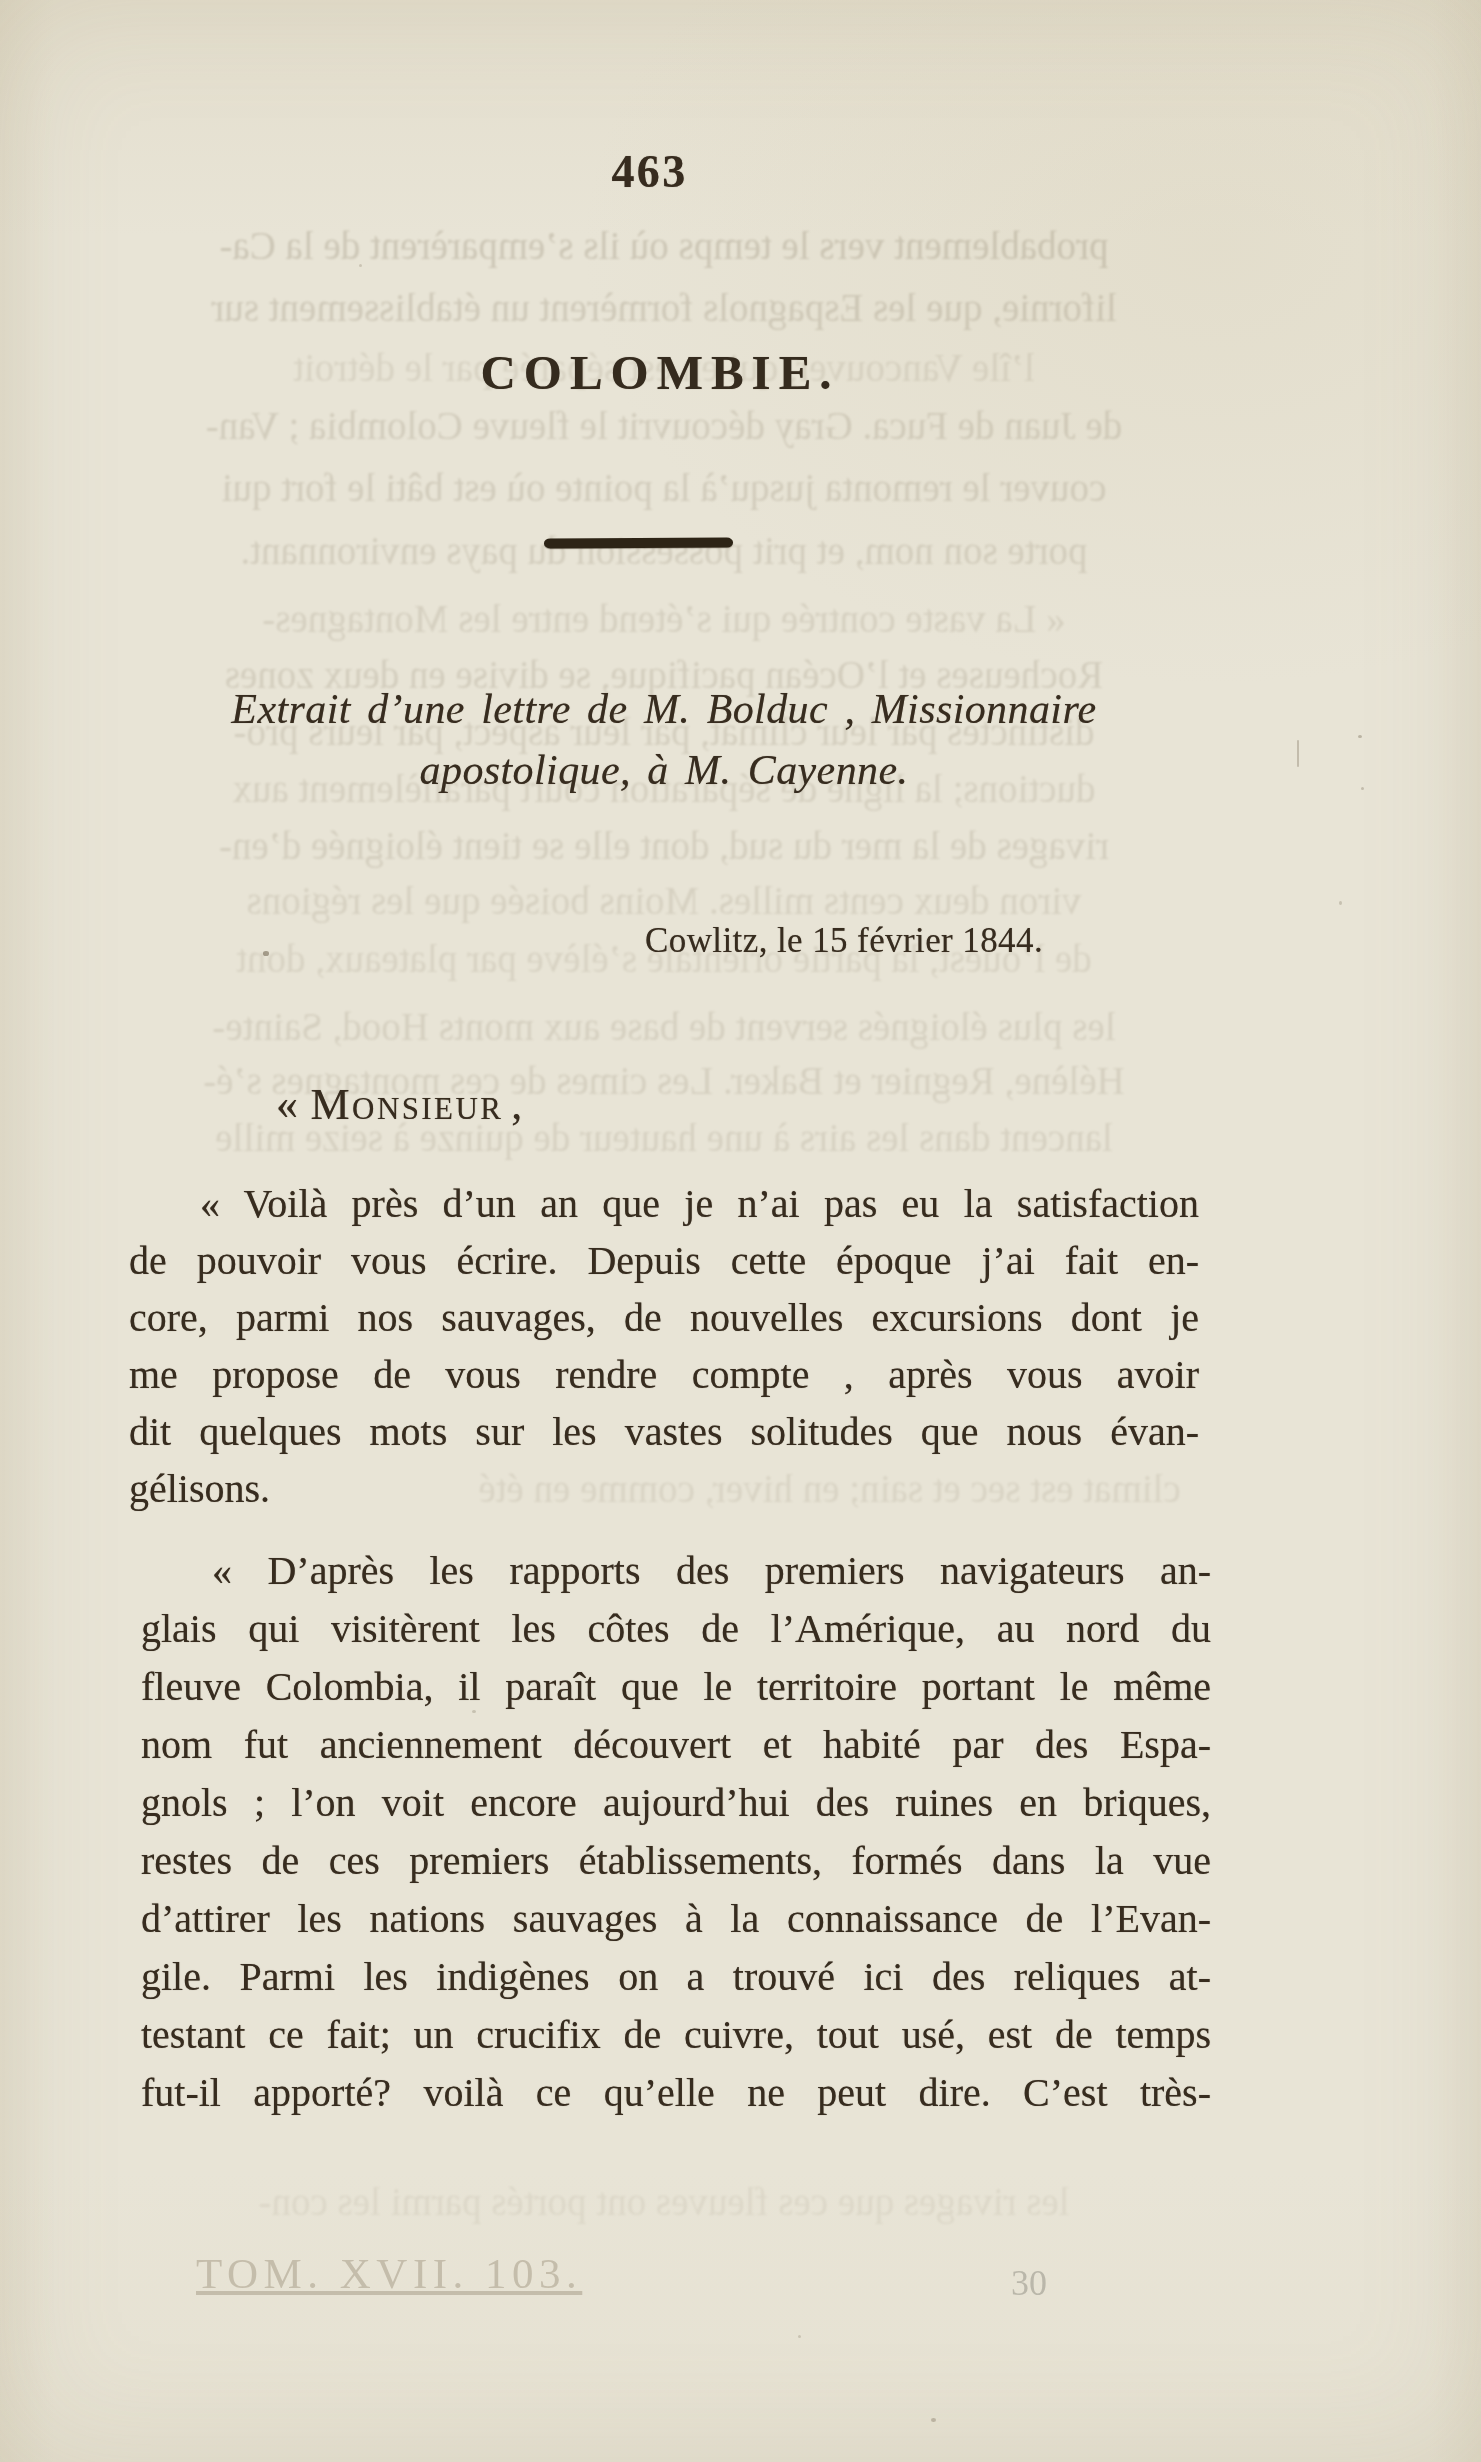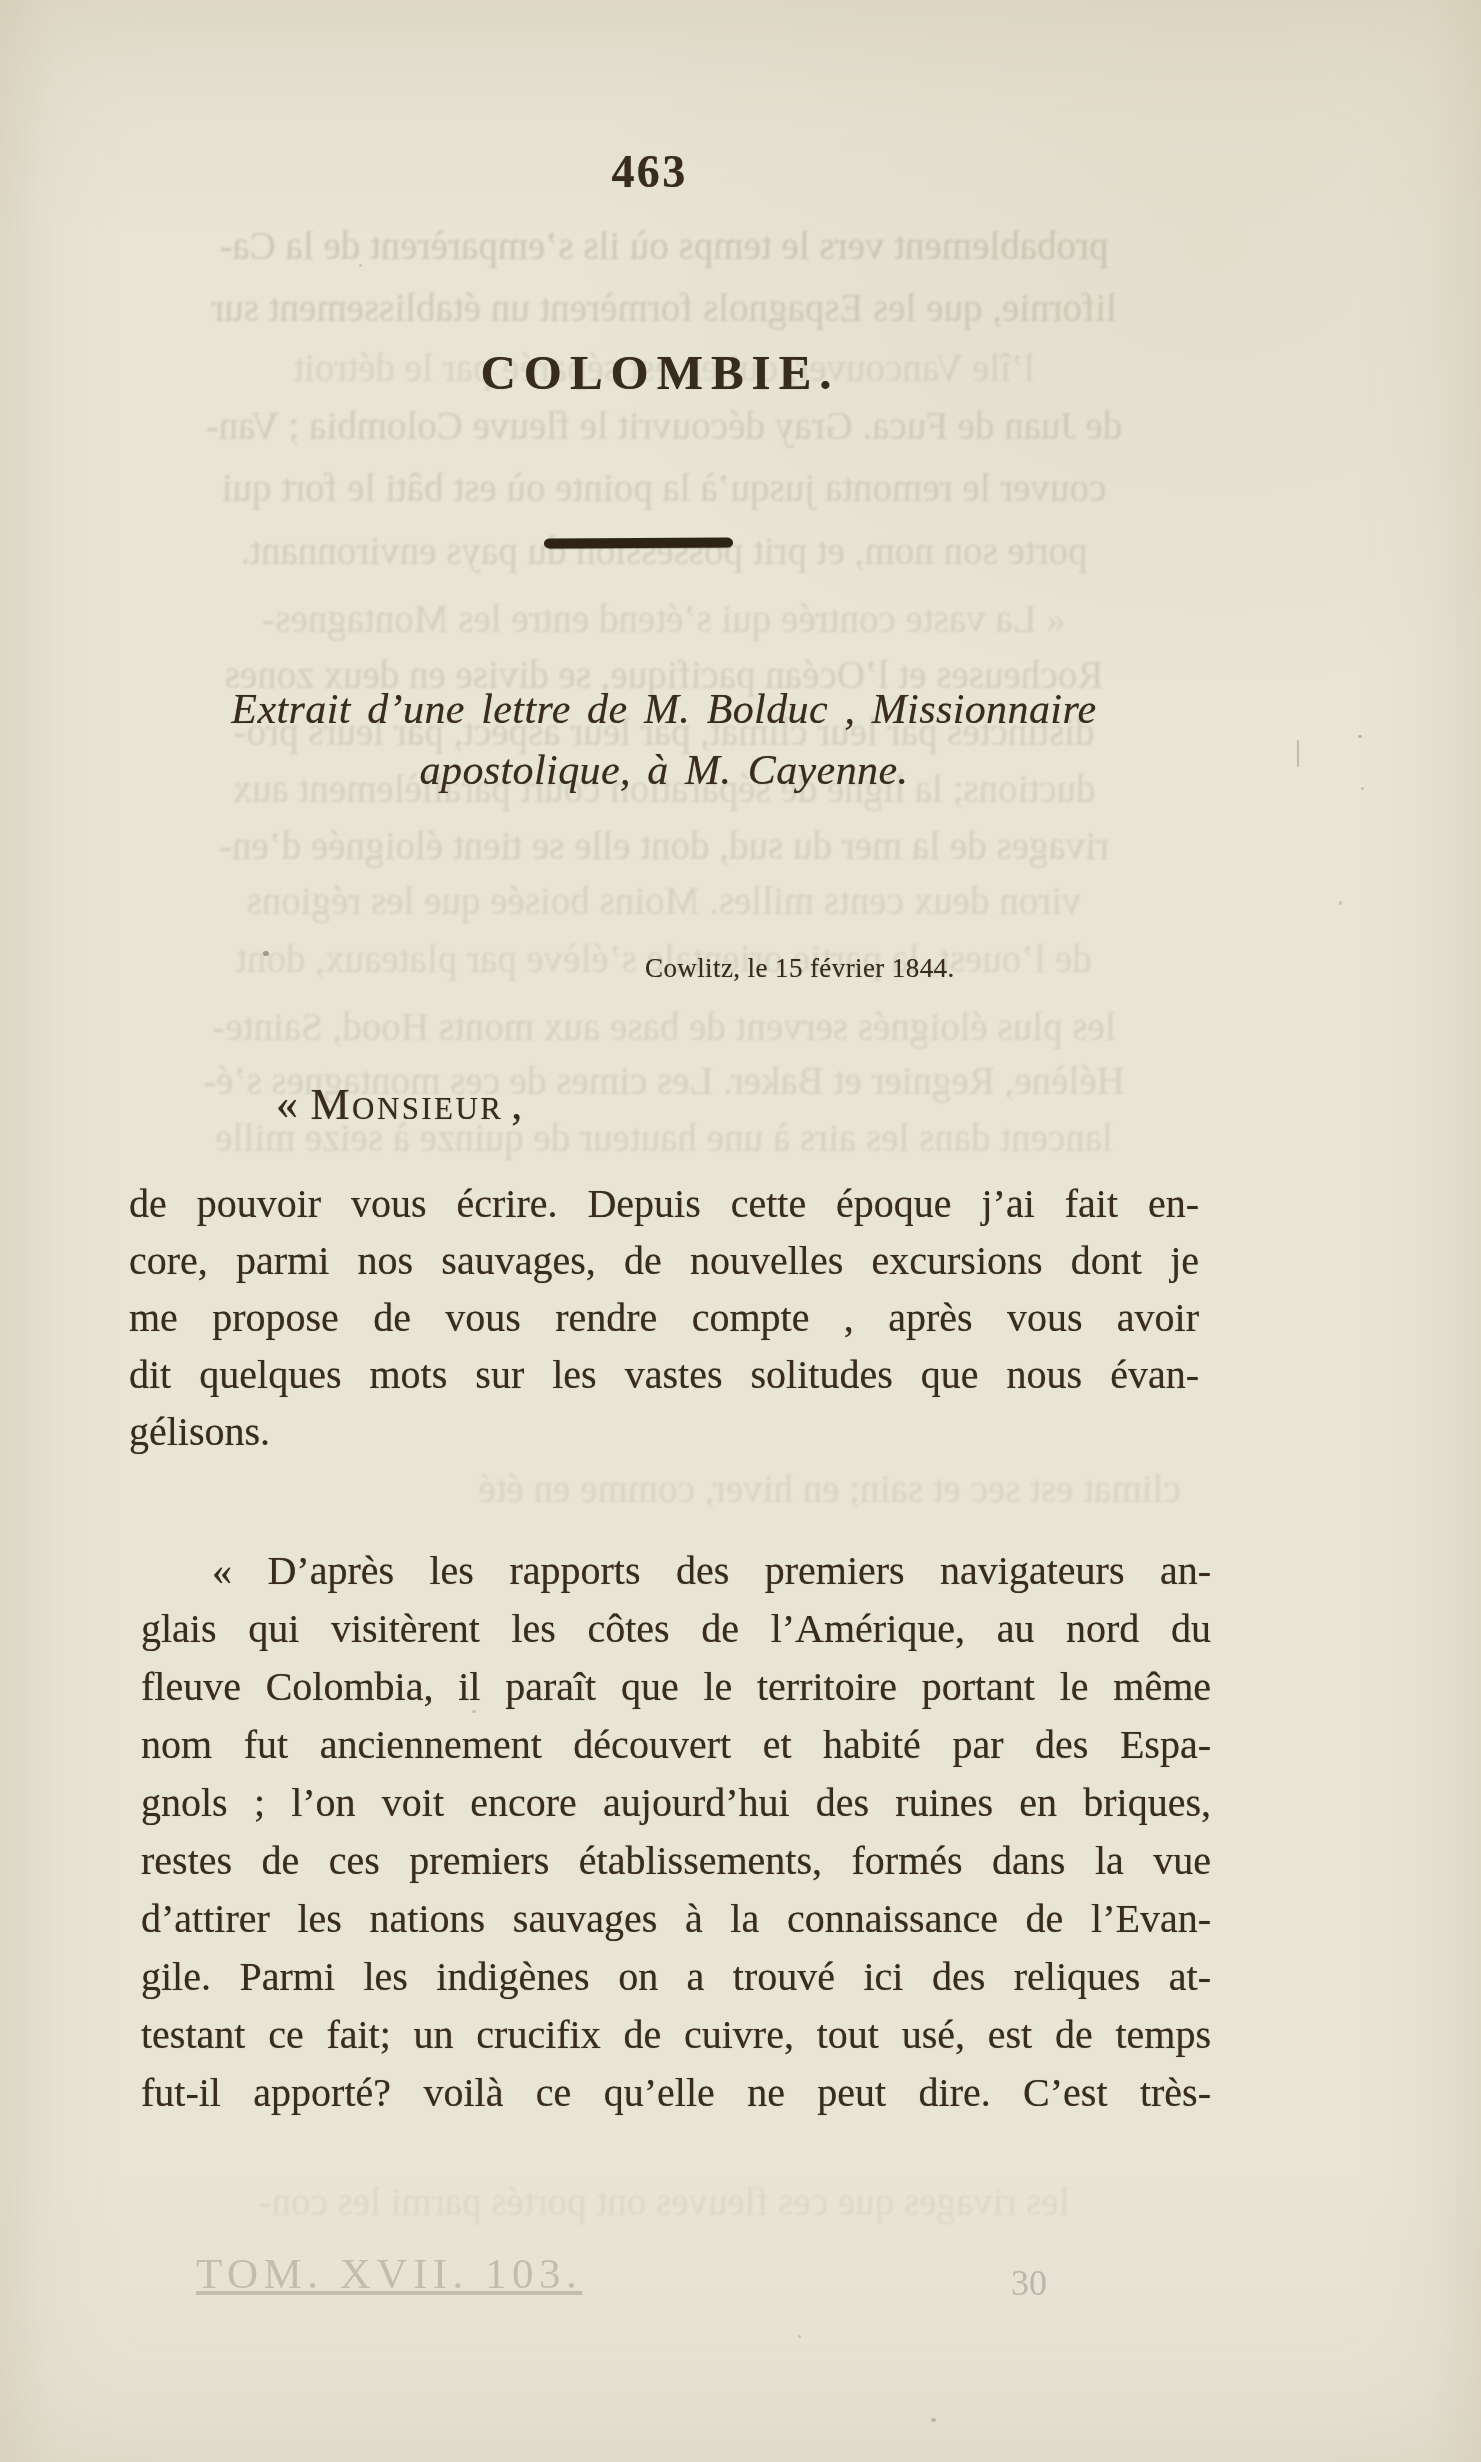--- a/index.html
+++ b/index.html
@@ -91,23 +91,22 @@
     font-style: italic;
     font-size: 42px;
     word-spacing: 5.5px;
     letter-spacing: 0.4px;
   }
   .head1 { top: 685px; }
   .head2 { top: 746px; }
   .dateline {
     position: absolute;
     left: 645px; top: 921px;
-    font-size: 27px;
+    font-size: 35px;
     letter-spacing: 0.4px;
-    margin-top: 32px;
   }
   .salutation {
     position: absolute;
     left: 276px; top: 1079px;
     font-size: 44px;
   }
   .salutation .sc {
     font-variant: small-caps;
     letter-spacing: 2.4px;
     margin-left: 12.6px;
@@ -207,20 +206,21 @@
   <div class="rule"></div>
 
   <div class="head-line head1 ink">Extrait d’une lettre de M. Bolduc , Missionnaire</div>
   <div class="head-line head2 ink">apostolique, à M. Cayenne.</div>
 
   <div class="dateline ink">Cowlitz, le 15 février 1844.</div>
 
   <div class="salutation ink"><span>«</span><span class="sc">Monsieur</span><span class="comma">,</span></div>
 
   <div class="para p1 ink">
+    <div class="line indent">« Voilà près d’un an que je n’ai pas eu la satisfaction</div>
     <div class="line">de pouvoir vous écrire. Depuis cette époque j’ai fait en-</div>
     <div class="line">core, parmi nos sauvages, de nouvelles excursions dont je</div>
     <div class="line">me propose de vous rendre compte , après vous avoir</div>
     <div class="line">dit quelques mots sur les vastes solitudes que nous évan-</div>
     <div class="line noj">gélisons.</div>
   </div>
 
   <div class="para p2 ink">
     <div class="line indent">« D’après les rapports des premiers navigateurs an-</div>
     <div class="line">glais qui visitèrent les côtes de l’Amérique, au nord du</div>

